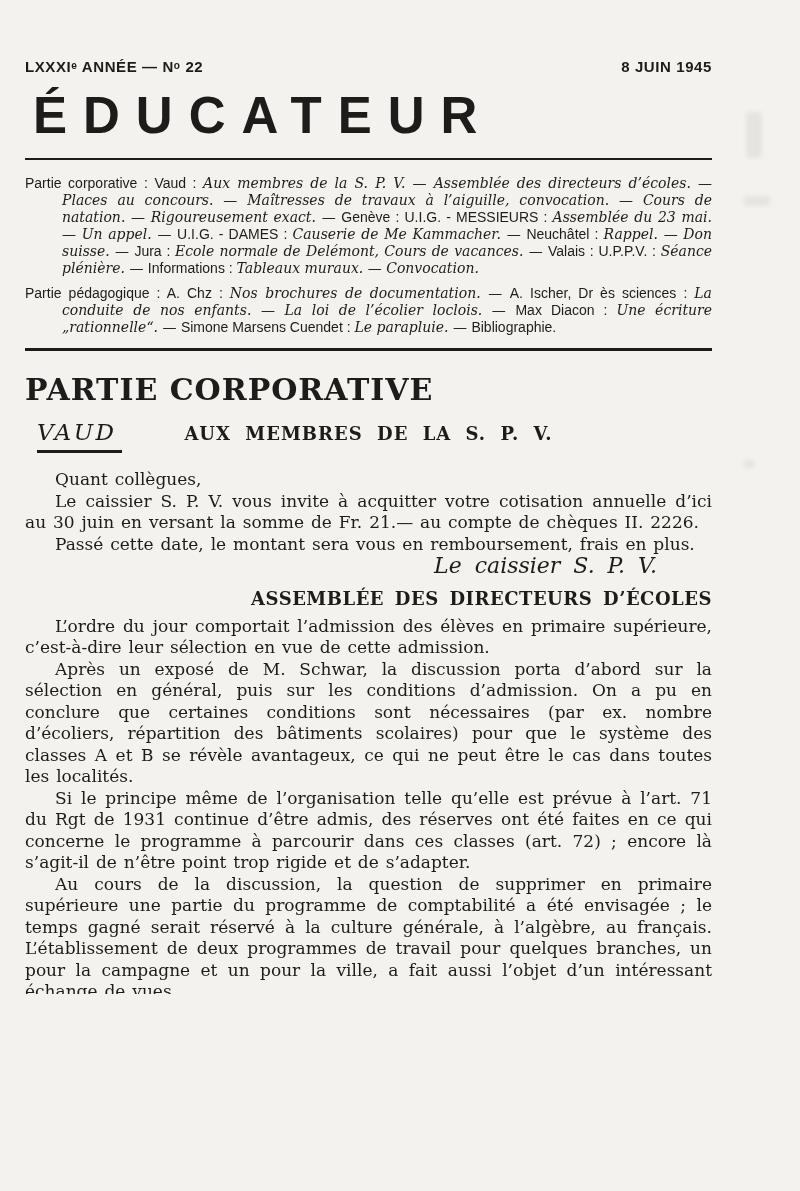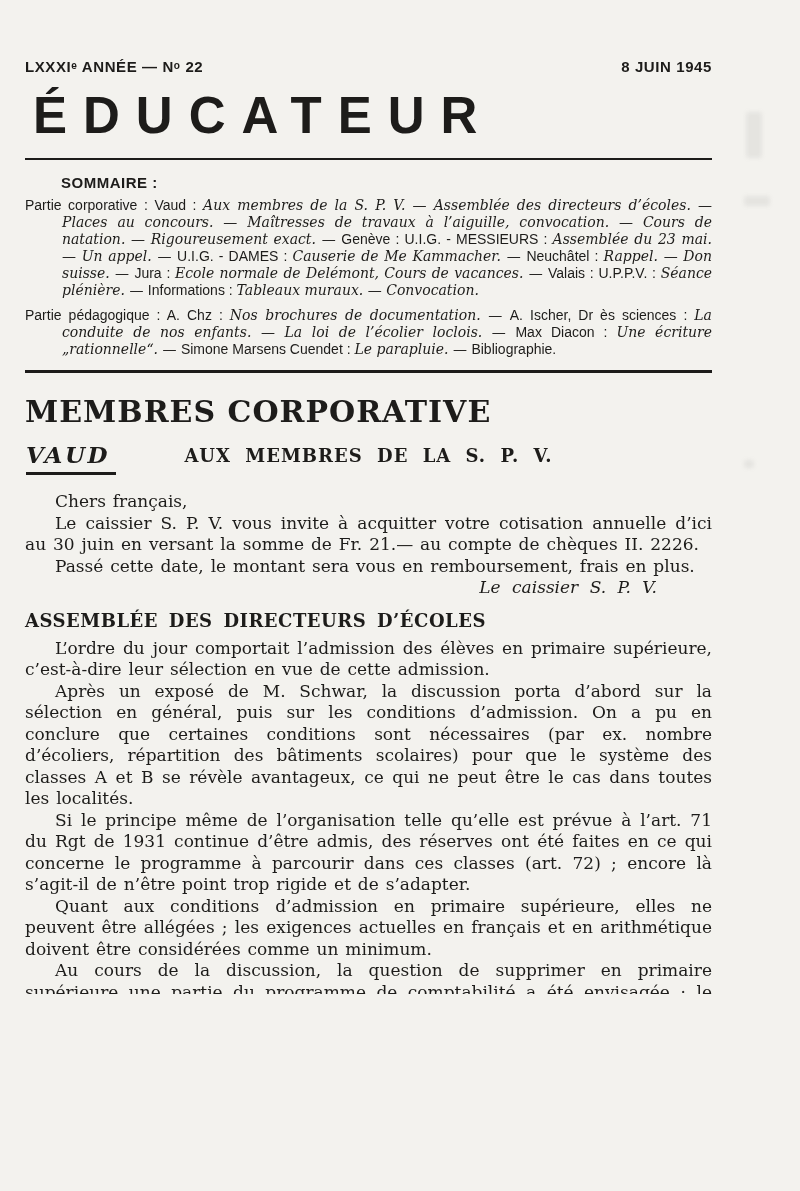--- a/index.html
+++ b/index.html
@@ -56,47 +56,47 @@
   .som-block .ital{font-family:"DejaVu Serif",serif;font-style:italic;}
   .som-block .plain{font-family:"DejaVu Serif",serif;}
   
   .part-title{
     margin:24px 0 0;
     font-family:"DejaVu Serif",serif;
     font-weight:bold;font-size:30px;line-height:1;letter-spacing:1px;
   }
   .article-head{position:relative;margin-top:16px;height:36px;}
   .region{
-    position:absolute;left:1px;top:0;
+    position:absolute;left:12px;top:0;
     font-family:"DejaVu Serif",serif;
-    font-style:italic;font-weight:bold;font-size:23px;line-height:1;
+    font-style:italic;font-weight:normal;font-size:23px;line-height:1;
     letter-spacing:2.5px;
     border-bottom:3px solid var(--ink);
     padding:0 6px 6px 0;
   }
   .art-title{
     display:block;text-align:center;padding-top:4px;
     font-family:"DejaVu Serif",serif;
     font-weight:bold;font-size:18px;line-height:1;
     word-spacing:7px;letter-spacing:1px;
   }
   .body{
     margin:0;
     font-family:"DejaVu Serif",serif;
     font-size:17px;line-height:21.5px;
     text-align:justify;text-indent:30px;word-spacing:1.5px;
   }
   .salutation{text-align:left;margin-top:12px;}
   .signature{
     margin:0 55px 0 0;text-align:right;
     font-family:"DejaVu Serif",serif;font-style:italic;
-    font-size:17px;line-height:21.5px;word-spacing:6px;
+    font-size:22px;line-height:21.5px;word-spacing:6px;
   }
   .art-title2{
-    margin:13px 0 8px;text-align:left;
+    margin:13px 0 8px;text-align:right;
     font-family:"DejaVu Serif",serif;
     font-weight:bold;font-size:18px;line-height:1;
     word-spacing:4px;letter-spacing:.5px;
   }
   
   .smudge{position:absolute;background:rgba(110,110,105,.10);filter:blur(2px);border-radius:3px;}
   .smudge.a{right:38px;top:112px;width:16px;height:46px;}
   .smudge.b{right:30px;top:196px;width:26px;height:10px;}
   .smudge.c{right:46px;top:460px;width:10px;height:8px;}
 </style>
@@ -108,43 +108,41 @@
   <div class="masthead">
     <span>LXXXIᵉ ANNÉE — Nᵒ 22</span>
     <span>8 JUIN 1945</span>
   </div>
 
   <h1 class="title">ÉDUCATEUR</h1>
 
   <hr class="rule thin">
 
   <div class="sommaire">
-    <div class="som-label">SOMMAIRE :</div>
     <p class="som-block"><span class="label">Partie corporative : </span><span class="name">Vaud : </span><span class="ital">Aux membres de la S. P. V.</span><span class="plain"> — </span><span class="ital">Assemblée des directeurs d’écoles.</span><span class="plain"> — </span><span class="ital">Places au concours.</span><span class="plain"> — </span><span class="ital">Maîtresses de travaux à l’aiguille, convocation.</span><span class="plain"> — </span><span class="ital">Cours de natation.</span><span class="plain"> — </span><span class="ital">Rigoureusement exact.</span><span class="plain"> — </span><span class="name">Genève : </span><span class="name">U.I.G. - MESSIEURS : </span><span class="ital">Assemblée du 23 mai.</span><span class="plain"> — </span><span class="ital">Un appel.</span><span class="plain"> — </span><span class="name">U.I.G. - DAMES : </span><span class="ital">Causerie de Me Kammacher.</span><span class="plain"> — </span><span class="name">Neuchâtel : </span><span class="ital">Rappel.</span><span class="plain"> — </span><span class="ital">Don suisse.</span><span class="plain"> — </span><span class="name">Jura : </span><span class="ital">Ecole normale de Delémont, Cours de vacances.</span><span class="plain"> — </span><span class="name">Valais : U.P.P.V. : </span><span class="ital">Séance plénière.</span><span class="plain"> — </span><span class="name">Informations : </span><span class="ital">Tableaux muraux.</span><span class="plain"> — </span><span class="ital">Convocation.</span></p>
     <p class="som-block"><span class="label">Partie pédagogique : </span><span class="name">A. Chz : </span><span class="ital">Nos brochures de documentation.</span><span class="plain"> — </span><span class="name">A. Ischer, Dr ès sciences : </span><span class="ital">La conduite de nos enfants.</span><span class="plain"> — </span><span class="ital">La loi de l’écolier loclois.</span><span class="plain"> — </span><span class="name">Max Diacon : </span><span class="ital">Une écriture „rationnelle“.</span><span class="plain"> — </span><span class="name">Simone Marsens Cuendet : </span><span class="ital">Le parapluie.</span><span class="plain"> — </span><span class="name">Bibliographie.</span></p>
   </div>
 
   <hr class="rule thick">
 
-  <h2 class="part-title">MEMBRES CORPORATIVE</h2>
+  <h2 class="part-title">PARTIE CORPORATIVE</h2>
 
   <div class="article-head">
     <span class="region">VAUD</span>
     <span class="art-title">AUX MEMBRES DE LA S. P. V.</span>
   </div>
 
-  <p class="body salutation">Chers français,</p>
+  <p class="body salutation">Quant collègues,</p>
   <p class="body">Le caissier S. P. V. vous invite à acquitter votre cotisation annuelle d’ici au 30 juin en versant la somme de Fr. 21.— au compte de chèques II. 2226.</p>
   <p class="body">Passé cette date, le montant sera vous en remboursement, frais en plus.</p>
   <p class="signature">Le caissier S. P. V.</p>
 
   <h3 class="art-title2">ASSEMBLÉE DES DIRECTEURS D’ÉCOLES</h3>
 
   <p class="body">L’ordre du jour comportait l’admission des élèves en primaire supérieure, c’est-à-dire leur sélection en vue de cette admission.</p>
   <p class="body">Après un exposé de M. Schwar, la discussion porta d’abord sur la sélection en général, puis sur les conditions d’admission. On a pu en conclure que certaines conditions sont nécessaires (par ex. nombre d’écoliers, répartition des bâtiments scolaires) pour que le système des classes A et B se révèle avantageux, ce qui ne peut être le cas dans toutes les localités.</p>
   <p class="body">Si le principe même de l’organisation telle qu’elle est prévue à l’art. 71 du Rgt de 1931 continue d’être admis, des réserves ont été faites en ce qui concerne le programme à parcourir dans ces classes (art. 72) ; encore là s’agit-il de n’être point trop rigide et de s’adapter.</p>
-  <p class="body">Quant aux conditions d’admission en primaire supérieure, elles ne peuvent être allégées ; les exigences actuelles en français et en arithmétique doivent être considérées comme un minimum.</p>
   <p class="body">Au cours de la discussion, la question de supprimer en primaire supérieure une partie du programme de comptabilité a été envisagée ; le temps gagné serait réservé à la culture générale, à l’algèbre, au français. L’établissement de deux programmes de travail pour quelques branches, un pour la campagne et un pour la ville, a fait aussi l’objet d’un intéressant échange de vues.</p>
 
   <div class="smudge a"></div>
   <div class="smudge b"></div>
   <div class="smudge c"></div>
 </div>
 
 </body></html>

